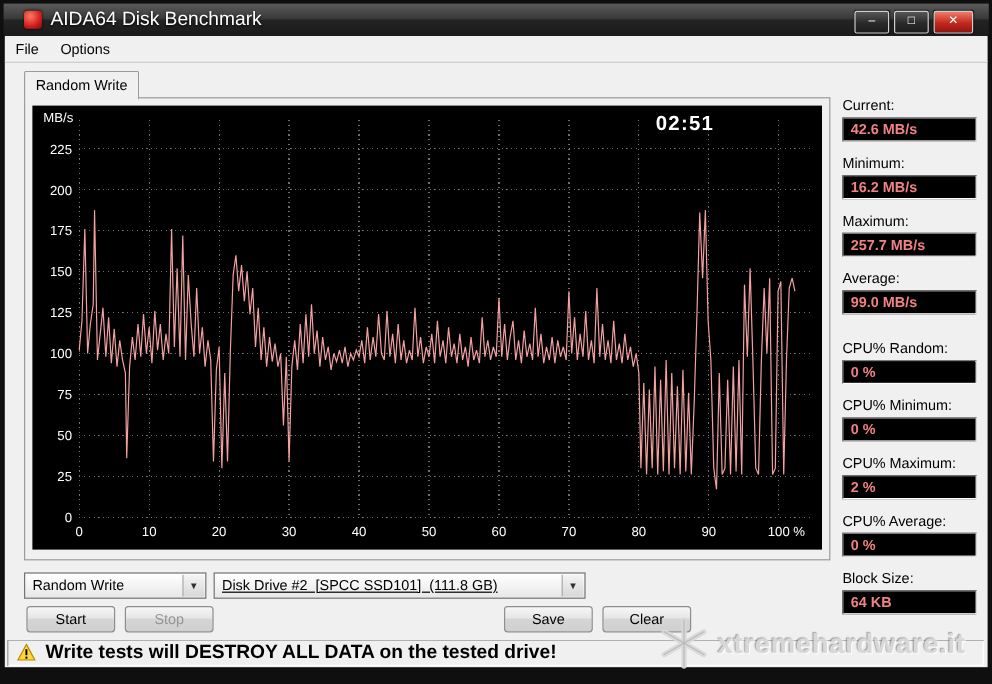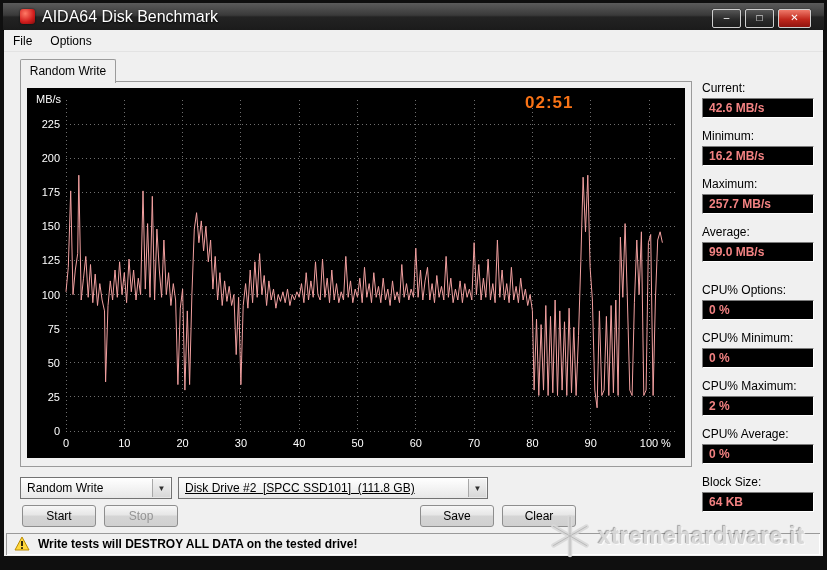--- a/index.html
+++ b/index.html
@@ -50,22 +50,22 @@
   .tabpage{
     position:absolute;left:16px;top:29px;width:672px;height:386px;
     background:#f0f0f0;border:1px solid #9b9b9b;box-sizing:border-box;
   }
   .chartbox{
     position:absolute;left:6px;top:6px;width:658px;height:370px;
     background:#000;
   }
   .chart-ylabel{position:absolute;left:9px;top:5px;color:#fff;font-size:11px;}
   .chart-timer{
-    position:absolute;left:498px;top:5px;width:70px;text-align:left;
-    color:#f97316;font-size:17px;font-weight:bold;letter-spacing:1px;
+    position:absolute;left:498px;top:5px;width:70px;text-align:right;
+    color:#ffffff;font-size:17px;font-weight:bold;letter-spacing:1px;
   }
   svg text{font-family:"Liberation Sans", sans-serif;}
   
   .stat{position:absolute;left:698px;width:112px;}
   .stat-label{font-size:12px;color:#000;margin-bottom:3px;}
   .stat-value{
     width:104px;height:18px;background:#000;color:#f28282;
     font-size:12px;font-weight:bold;line-height:18px;padding-left:6px;
     border:1px solid;border-color:#7b7b7b #ffffff #ffffff #7b7b7b;
   }
@@ -91,21 +91,21 @@
     border:1px solid #8e8e8e;border-radius:3px;
     font-size:12px;color:#000;text-align:center;line-height:20px;cursor:default;
   }
   .btn.disabled{color:#959595;}
   
   .statusbar{
     position:absolute;left:2px;right:3px;top:481px;height:22px;
     background:#f0f0f0;
     box-shadow:inset 1px 1px 0 #9a9a9a, inset -1px -1px 0 #ffffff;
     display:flex;align-items:center;gap:8px;padding-left:8px;box-sizing:border-box;
-    font-size:12px;font-weight:bold;color:#000;
+    font-size:16px;font-weight:bold;color:#000;
   }
   
   .watermark{
     position:absolute;left:548px;top:514px;z-index:10;
     display:flex;align-items:center;gap:6px;opacity:.92;
   }
   .watermark-text{
     font-size:23px;font-weight:bold;color:#d6d6d6;letter-spacing:0.5px;
     text-shadow:1px 1px 1px rgba(255,255,255,.85), -1px -1px 1px rgba(90,90,90,.55);
   }
@@ -197,21 +197,21 @@
     </div>
     <div class="stat" style="top:125px">
       <div class="stat-label">Maximum:</div>
       <div class="stat-value">257.7 MB/s</div>
     </div>
     <div class="stat" style="top:173px">
       <div class="stat-label">Average:</div>
       <div class="stat-value">99.0 MB/s</div>
     </div>
     <div class="stat" style="top:231px">
-      <div class="stat-label">CPU% Options:</div>
+      <div class="stat-label">CPU% Random:</div>
       <div class="stat-value">0 %</div>
     </div>
     <div class="stat" style="top:279px">
       <div class="stat-label">CPU% Minimum:</div>
       <div class="stat-value">0 %</div>
     </div>
     <div class="stat" style="top:327px">
       <div class="stat-label">CPU% Maximum:</div>
       <div class="stat-value">2 %</div>
     </div>

